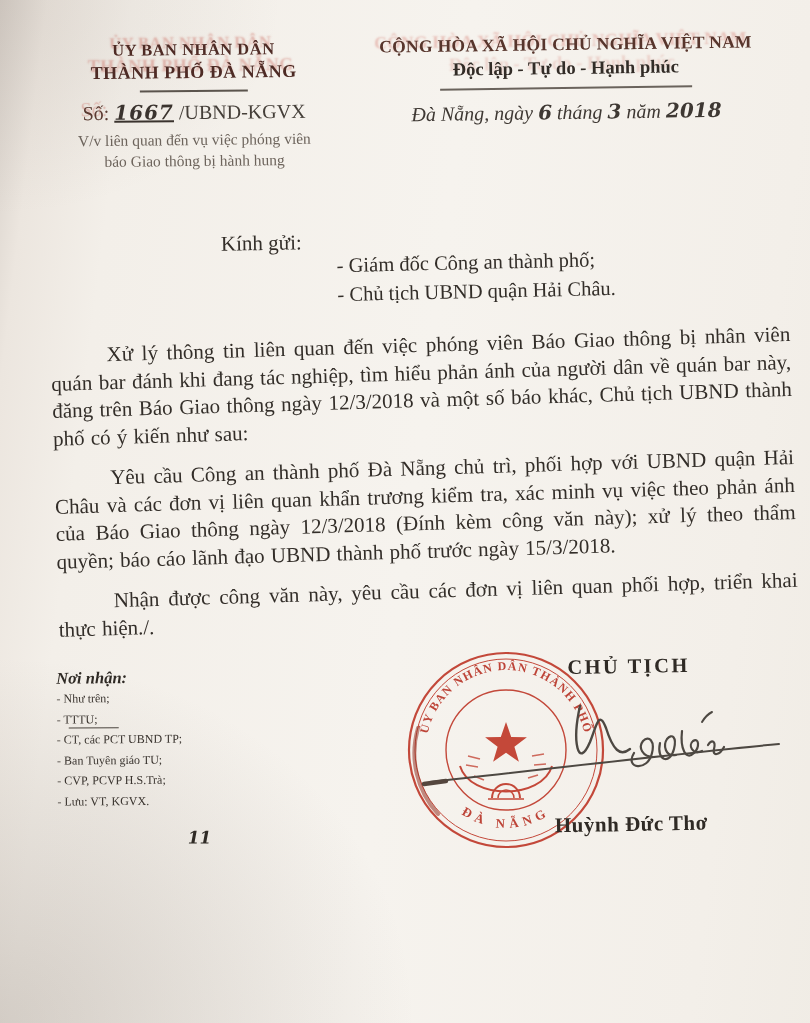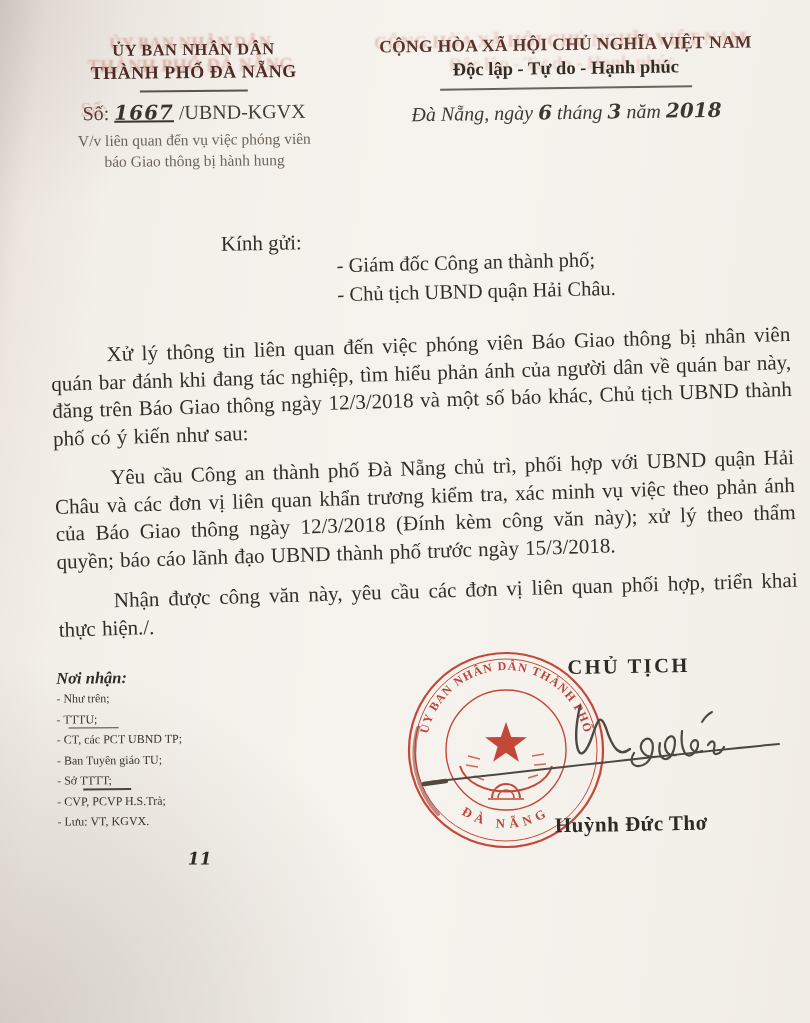--- a/index.html
+++ b/index.html
@@ -108,24 +108,20 @@
 
   <div class="noinhan">
     <div class="label">Nơi nhận:</div>
     <div class="item">- Như trên;</div>
     <div class="item">
       <span>- TTTU;</span>
       <i class="ink-underline u-tttu"></i>
     </div>
     <div class="item">- CT, các PCT UBND TP;</div>
     <div class="item">- Ban Tuyên giáo TU;</div>
-    <div class="item">
-      <span>- Sở TTTT;</span>
-      <i class="ink-underline u-tttt"></i>
-    </div>
     <div class="item">- CVP, PCVP H.S.Trà;</div>
     <div class="item">- Lưu: VT, KGVX.</div>
     <div class="hand-note">11</div>
   </div>
 
   <svg class="seal-svg" viewBox="0 0 204 204">
     <defs>
       <path id="arcTop" d="M 22,102 A 80,80 0 0 1 182,102"></path>
       <path id="arcBottom" d="M 34,140 A 78,78 0 0 0 170,140"></path>
     </defs>

